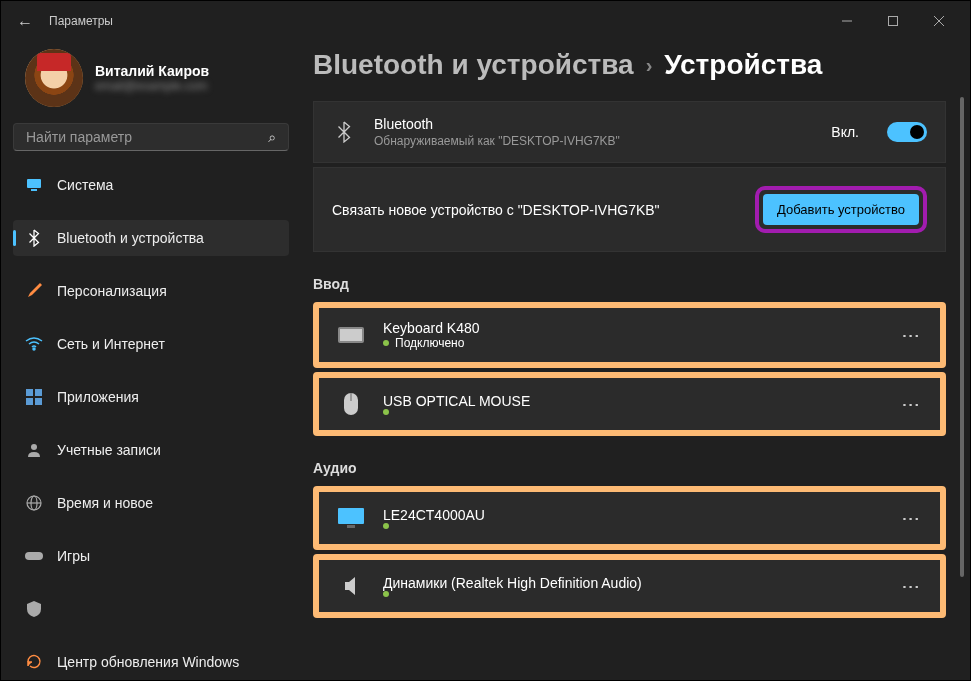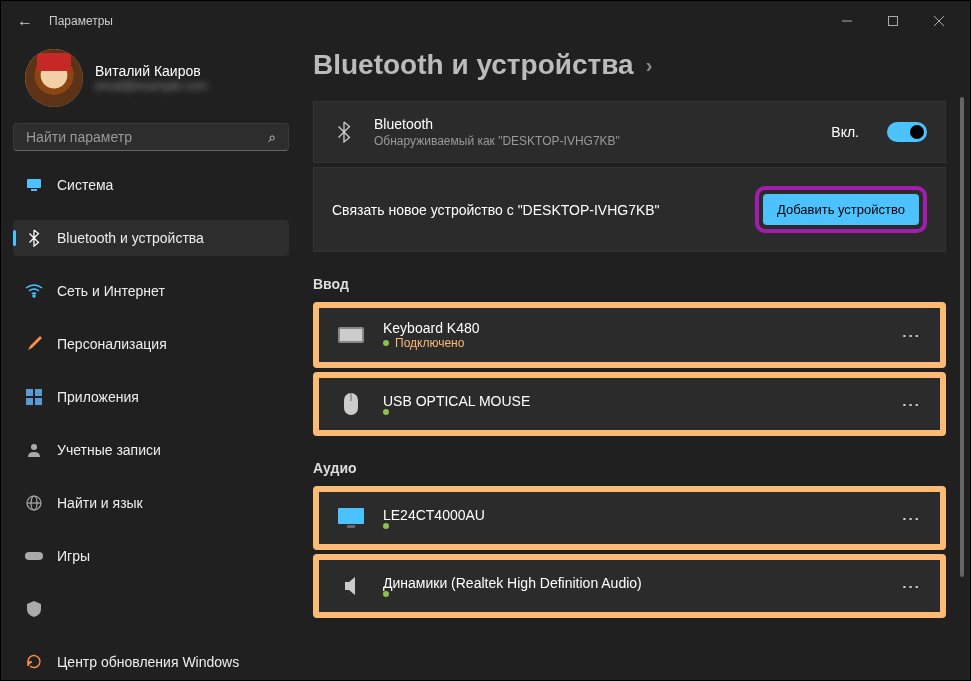--- a/index.html
+++ b/index.html
@@ -10,21 +10,21 @@
 .win-controls{margin-left:auto;display:flex}
 .win-btn{width:46px;height:32px;display:flex;align-items:center;justify-content:center;color:#aaa}
 .win-btn svg{width:10px;height:10px}
 .body{display:flex;height:calc(100% - 40px)}
 .sidebar{width:300px;padding:0 12px;display:flex;flex-direction:column}
 .profile{display:flex;align-items:center;gap:12px;padding:8px 12px 16px}
 .avatar{width:58px;height:58px;border-radius:50%;background:radial-gradient(circle at 30% 30%,#d4a373,#8b5a2b);position:relative;overflow:hidden;flex-shrink:0}
 .avatar::before{content:"";position:absolute;inset:0;background:radial-gradient(circle at 50% 45%,#f4d0a8 30%,#8b4513 32%,#8b4513 45%,#5c3317 46%);border-radius:50%}
 .avatar::after{content:"";position:absolute;top:4px;left:12px;width:34px;height:18px;background:#c62828;border-radius:4px 4px 0 0}
 .profile-info{display:flex;flex-direction:column;min-width:0}
-.profile-name{font-size:14px;font-weight:400}
+.profile-name{font-size:14px;font-weight:700}
 .profile-email{font-size:12px;color:#888;filter:blur(3px)}
 .search-box{background:#2d2d2d;border:1px solid #3a3a3a;border-bottom:1px solid #666;border-radius:4px;height:28px;display:flex;align-items:center;padding:0 12px;margin-bottom:16px}
 .search-box input{flex:1;background:none;border:none;color:#ccc;font-size:14px;outline:none}
 .search-box input::placeholder{color:#999}
 .search-ico{color:#ccc;font-size:14px}
 .nav{display:flex;flex-direction:column;gap:17px}
 .nav-item{height:36px;display:flex;align-items:center;gap:14px;padding:0 12px;border-radius:4px;font-size:14px;color:#eee;position:relative}
 .nav-item.active{background:#2d2d2d}
 .nav-item.active::before{content:"";position:absolute;left:0;top:10px;bottom:10px;width:3px;background:#4cc2ff;border-radius:2px}
 .nav-ico{width:18px;height:18px;display:flex;align-items:center;justify-content:center;flex-shrink:0}
@@ -41,21 +41,21 @@
 .toggle-lbl{font-size:14px;margin-right:10px}
 .toggle{width:40px;height:20px;background:#4cc2ff;border-radius:10px;position:relative}
 .toggle::after{content:"";position:absolute;right:3px;top:3px;width:14px;height:14px;background:#000;border-radius:50%}
 .highlight{border:4px solid #a21caf;border-radius:10px;padding:4px;margin:4px 0}
 .add-btn{background:#4cc2ff;color:#000;border:none;border-radius:4px;padding:8px 14px;font-size:13px}
 .section-title{font-size:14px;font-weight:700;margin:24px 0 10px;color:#ddd}
 .device-card{background:#2b2b2b;border:6px solid #fdba74;border-radius:4px;padding:12px 18px;display:flex;align-items:center;gap:18px;margin-bottom:4px}
 .device-ico{width:28px;height:28px;display:flex;align-items:center;justify-content:center}
 .device-body{flex:1}
 .device-name{font-size:14px}
-.device-status{font-size:12px;color:#fdba74;display:flex;align-items:center;gap:6px}
+.device-status{font-size:12px;color:#ffffff;display:flex;align-items:center;gap:6px}
 .device-status::before{content:"";width:6px;height:6px;background:#8bc34a;border-radius:50%}
 .more{color:#ccc;font-size:18px;writing-mode:vertical-rl;letter-spacing:-2px}
 .scrollbar-track{position:absolute;right:6px;top:56px;bottom:12px;width:4px}
 .scrollbar-thumb{position:absolute;top:0;height:480px;width:4px;background:#666;border-radius:2px}
 </style>
 </head>
 <body>
 
 <div class="titlebar">
   <div class="back-btn">←</div>
@@ -106,34 +106,34 @@
         <div class="nav-item active">
           <span class="nav-ico">
             <svg width="14" height="18" viewBox="0 0 12 20" fill="none" stroke="#fff" stroke-width="1.4">
               <path d="M6 1 L11 5 L6 10 L11 15 L6 19 L6 1 M1 5 L6 10 M1 15 L6 10"></path>
             </svg>
           </span>
           <span>Bluetooth и устройства</span>
         </div>
         <div class="nav-item">
           <span class="nav-ico">
+            <svg width="16" height="16" viewBox="0 0 16 16">
+              <path d="M2 14 L4 10 L14 0 L16 2 L6 12 Z" fill="#ff8c42"></path>
+            </svg>
+          </span>
+          <span>Персонализация</span>
+        </div>
+        <div class="nav-item">
+          <span class="nav-ico">
             <svg width="18" height="14" viewBox="0 0 18 14" fill="none" stroke="#4cc2ff" stroke-width="1.5">
               <path d="M1 4 Q9 -2 17 4 M4 7 Q9 3 14 7 M7 10 Q9 8 11 10"></path>
               <circle cx="9" cy="12" r="1" fill="#4cc2ff"></circle>
             </svg>
           </span>
           <span>Сеть и Интернет</span>
-        </div>
-        <div class="nav-item">
-          <span class="nav-ico">
-            <svg width="16" height="16" viewBox="0 0 16 16">
-              <path d="M2 14 L4 10 L14 0 L16 2 L6 12 Z" fill="#ff8c42"></path>
-            </svg>
-          </span>
-          <span>Персонализация</span>
         </div>
         <div class="nav-item">
           <span class="nav-ico">
             <svg width="16" height="16" viewBox="0 0 16 16" fill="#5b9bd5">
               <rect x="0" y="0" width="7" height="7"></rect>
               <rect x="9" y="0" width="7" height="7"></rect>
               <rect x="0" y="9" width="7" height="7"></rect>
               <rect x="9" y="9" width="7" height="7"></rect>
             </svg>
           </span>
@@ -149,21 +149,21 @@
           <span>Учетные записи</span>
         </div>
         <div class="nav-item">
           <span class="nav-ico">
             <svg width="16" height="16" viewBox="0 0 16 16" fill="none" stroke="#aaa" stroke-width="1.2">
               <circle cx="8" cy="8" r="7"></circle>
               <ellipse cx="8" cy="8" rx="3" ry="7"></ellipse>
               <line x1="1" y1="8" x2="15" y2="8"></line>
             </svg>
           </span>
-          <span>Найти и язык</span>
+          <span>Время и новое</span>
         </div>
         <div class="nav-item">
           <span class="nav-ico">
             <svg width="18" height="12" viewBox="0 0 18 12" fill="#aaa">
               <rect x="0" y="2" width="18" height="8" rx="4"></rect>
             </svg>
           </span>
           <span>Игры</span>
         </div>
         <div class="nav-item">
@@ -182,20 +182,21 @@
           </span>
           <span>Центр обновления Windows</span>
         </div>
       </div>
   </div>
 
   <div class="main">
     <div class="breadcrumb">
       <span class="parent">Bluetooth и устройства</span>
       <span class="chev">›</span>
+      <span>Устройства</span>
     </div>
 
     <div class="card">
       <div class="card-ico">
         <svg width="18" height="22" viewBox="0 0 12 20" fill="none" stroke="#ccc" stroke-width="1.2">
             <path d="M6 1 L11 5 L6 10 L11 15 L6 19 L6 1 M1 5 L6 10 M1 15 L6 10"></path>
           </svg>
       </div>
       <div class="card-body">
         <div class="card-title">Bluetooth</div>

